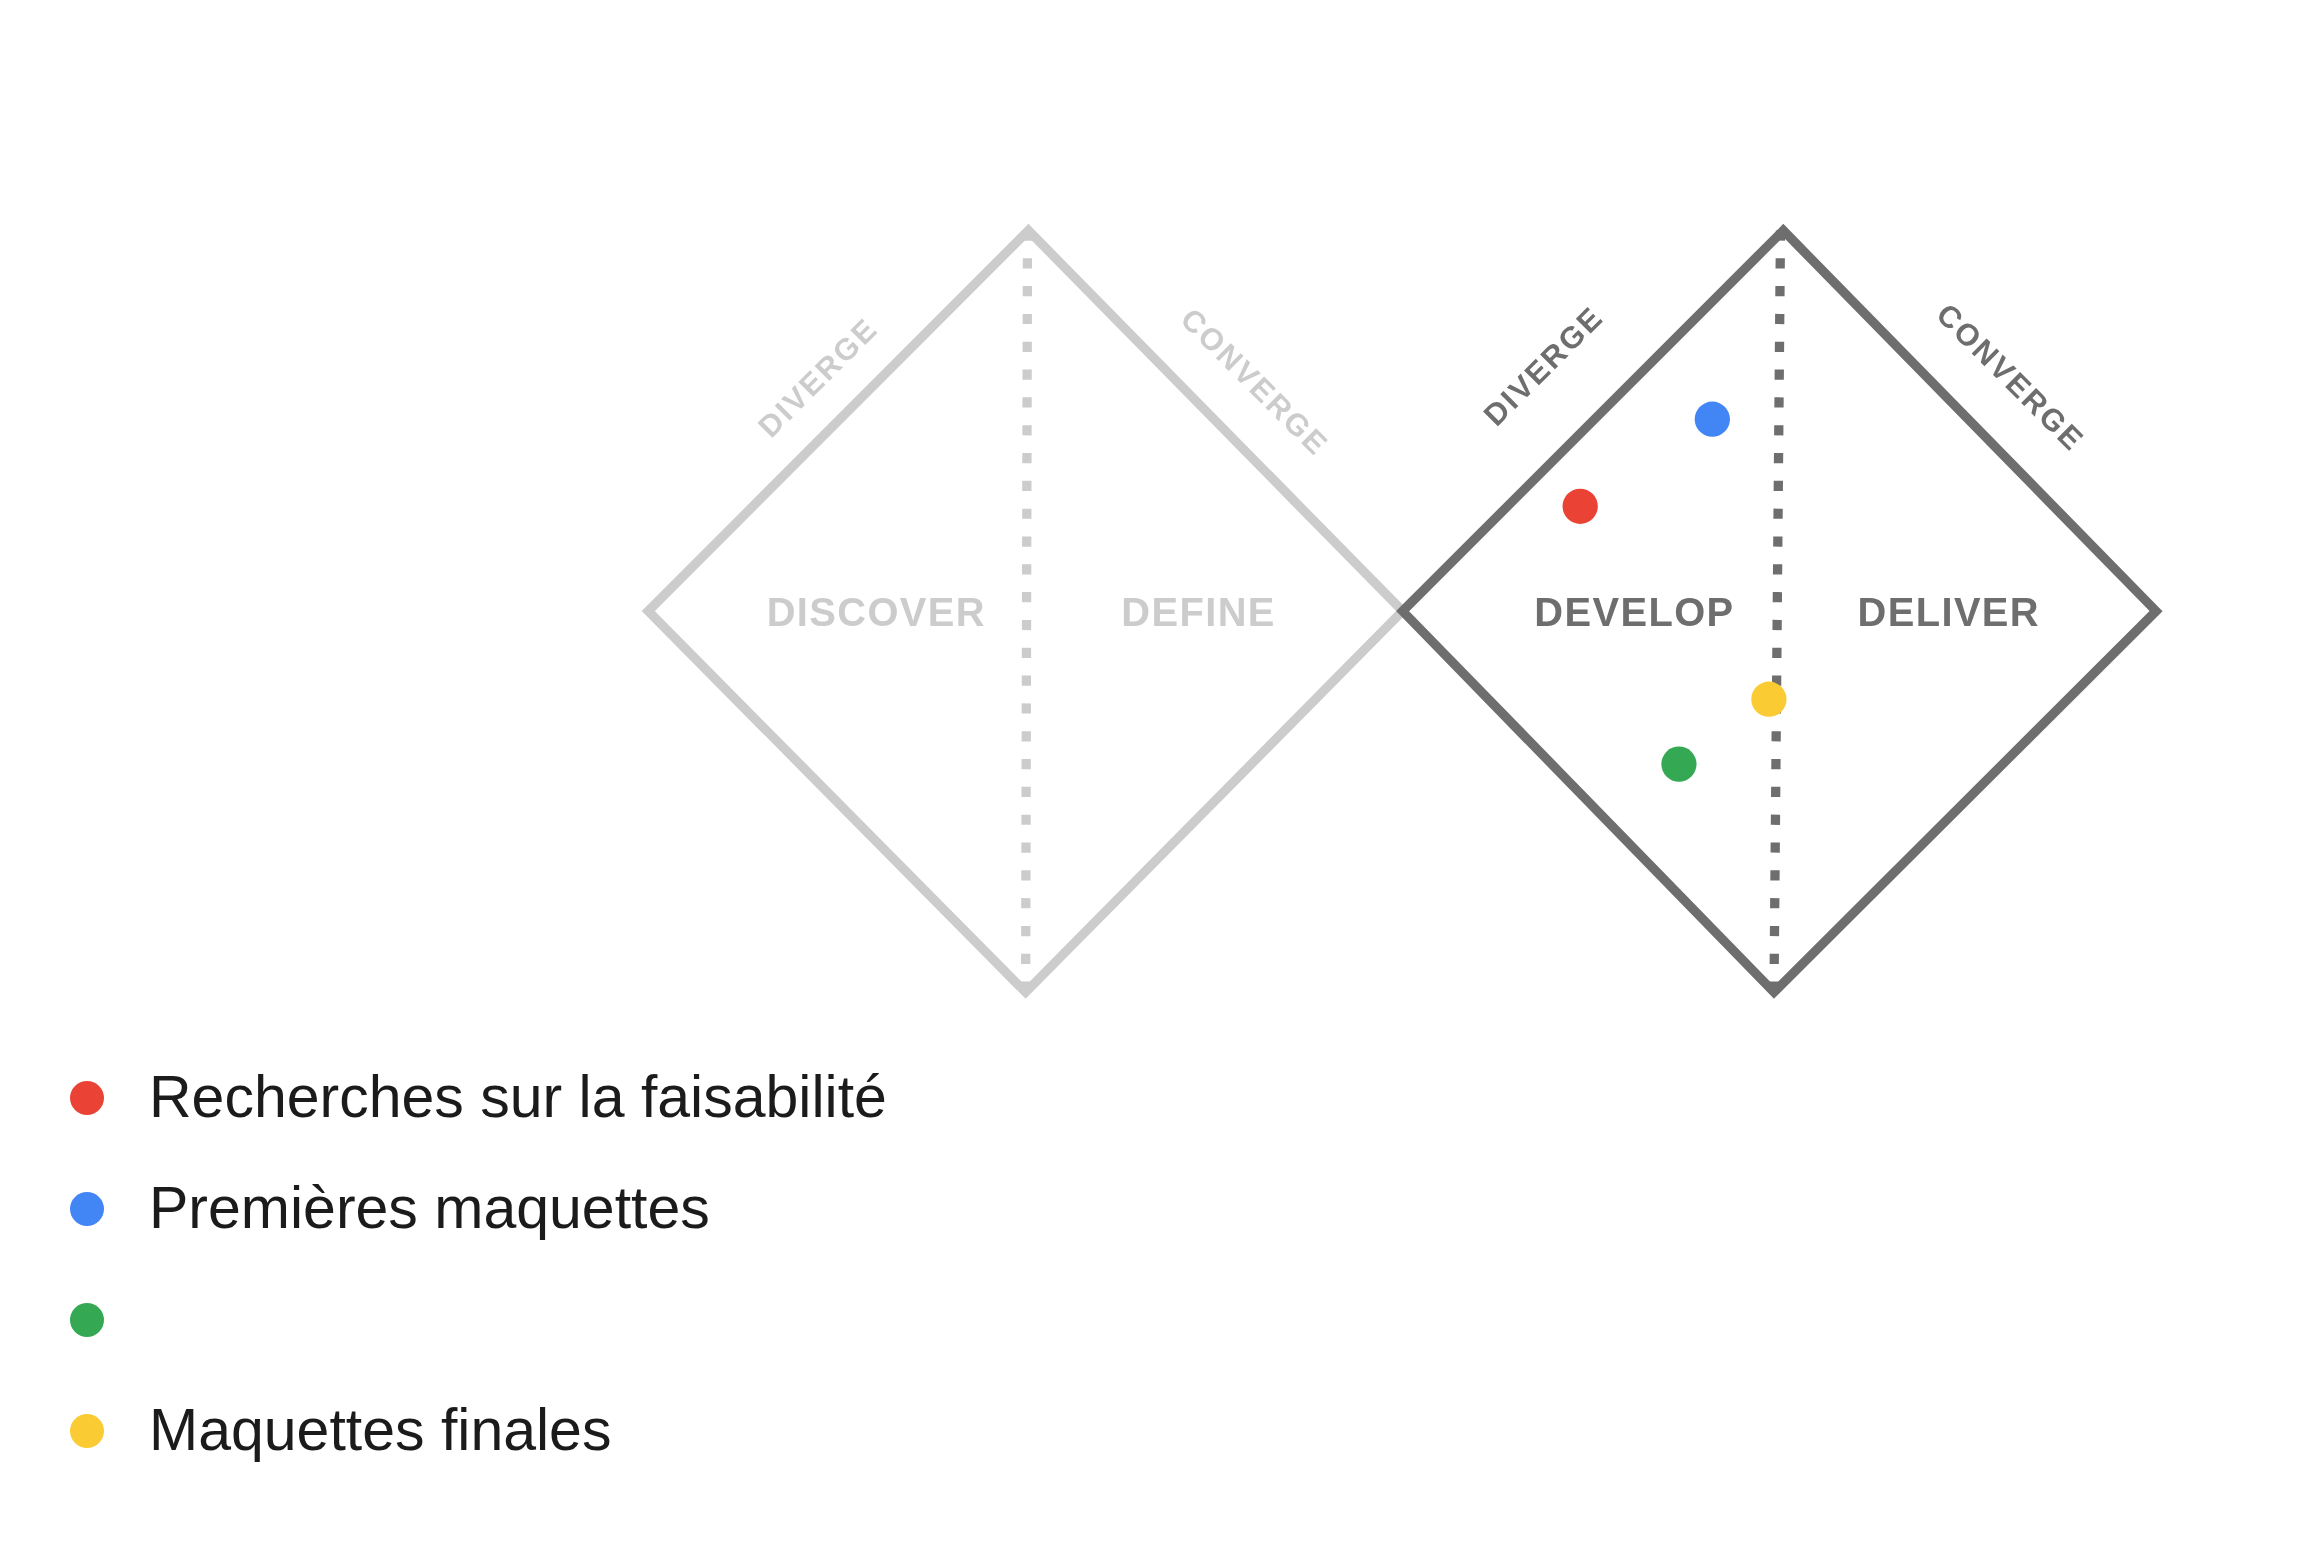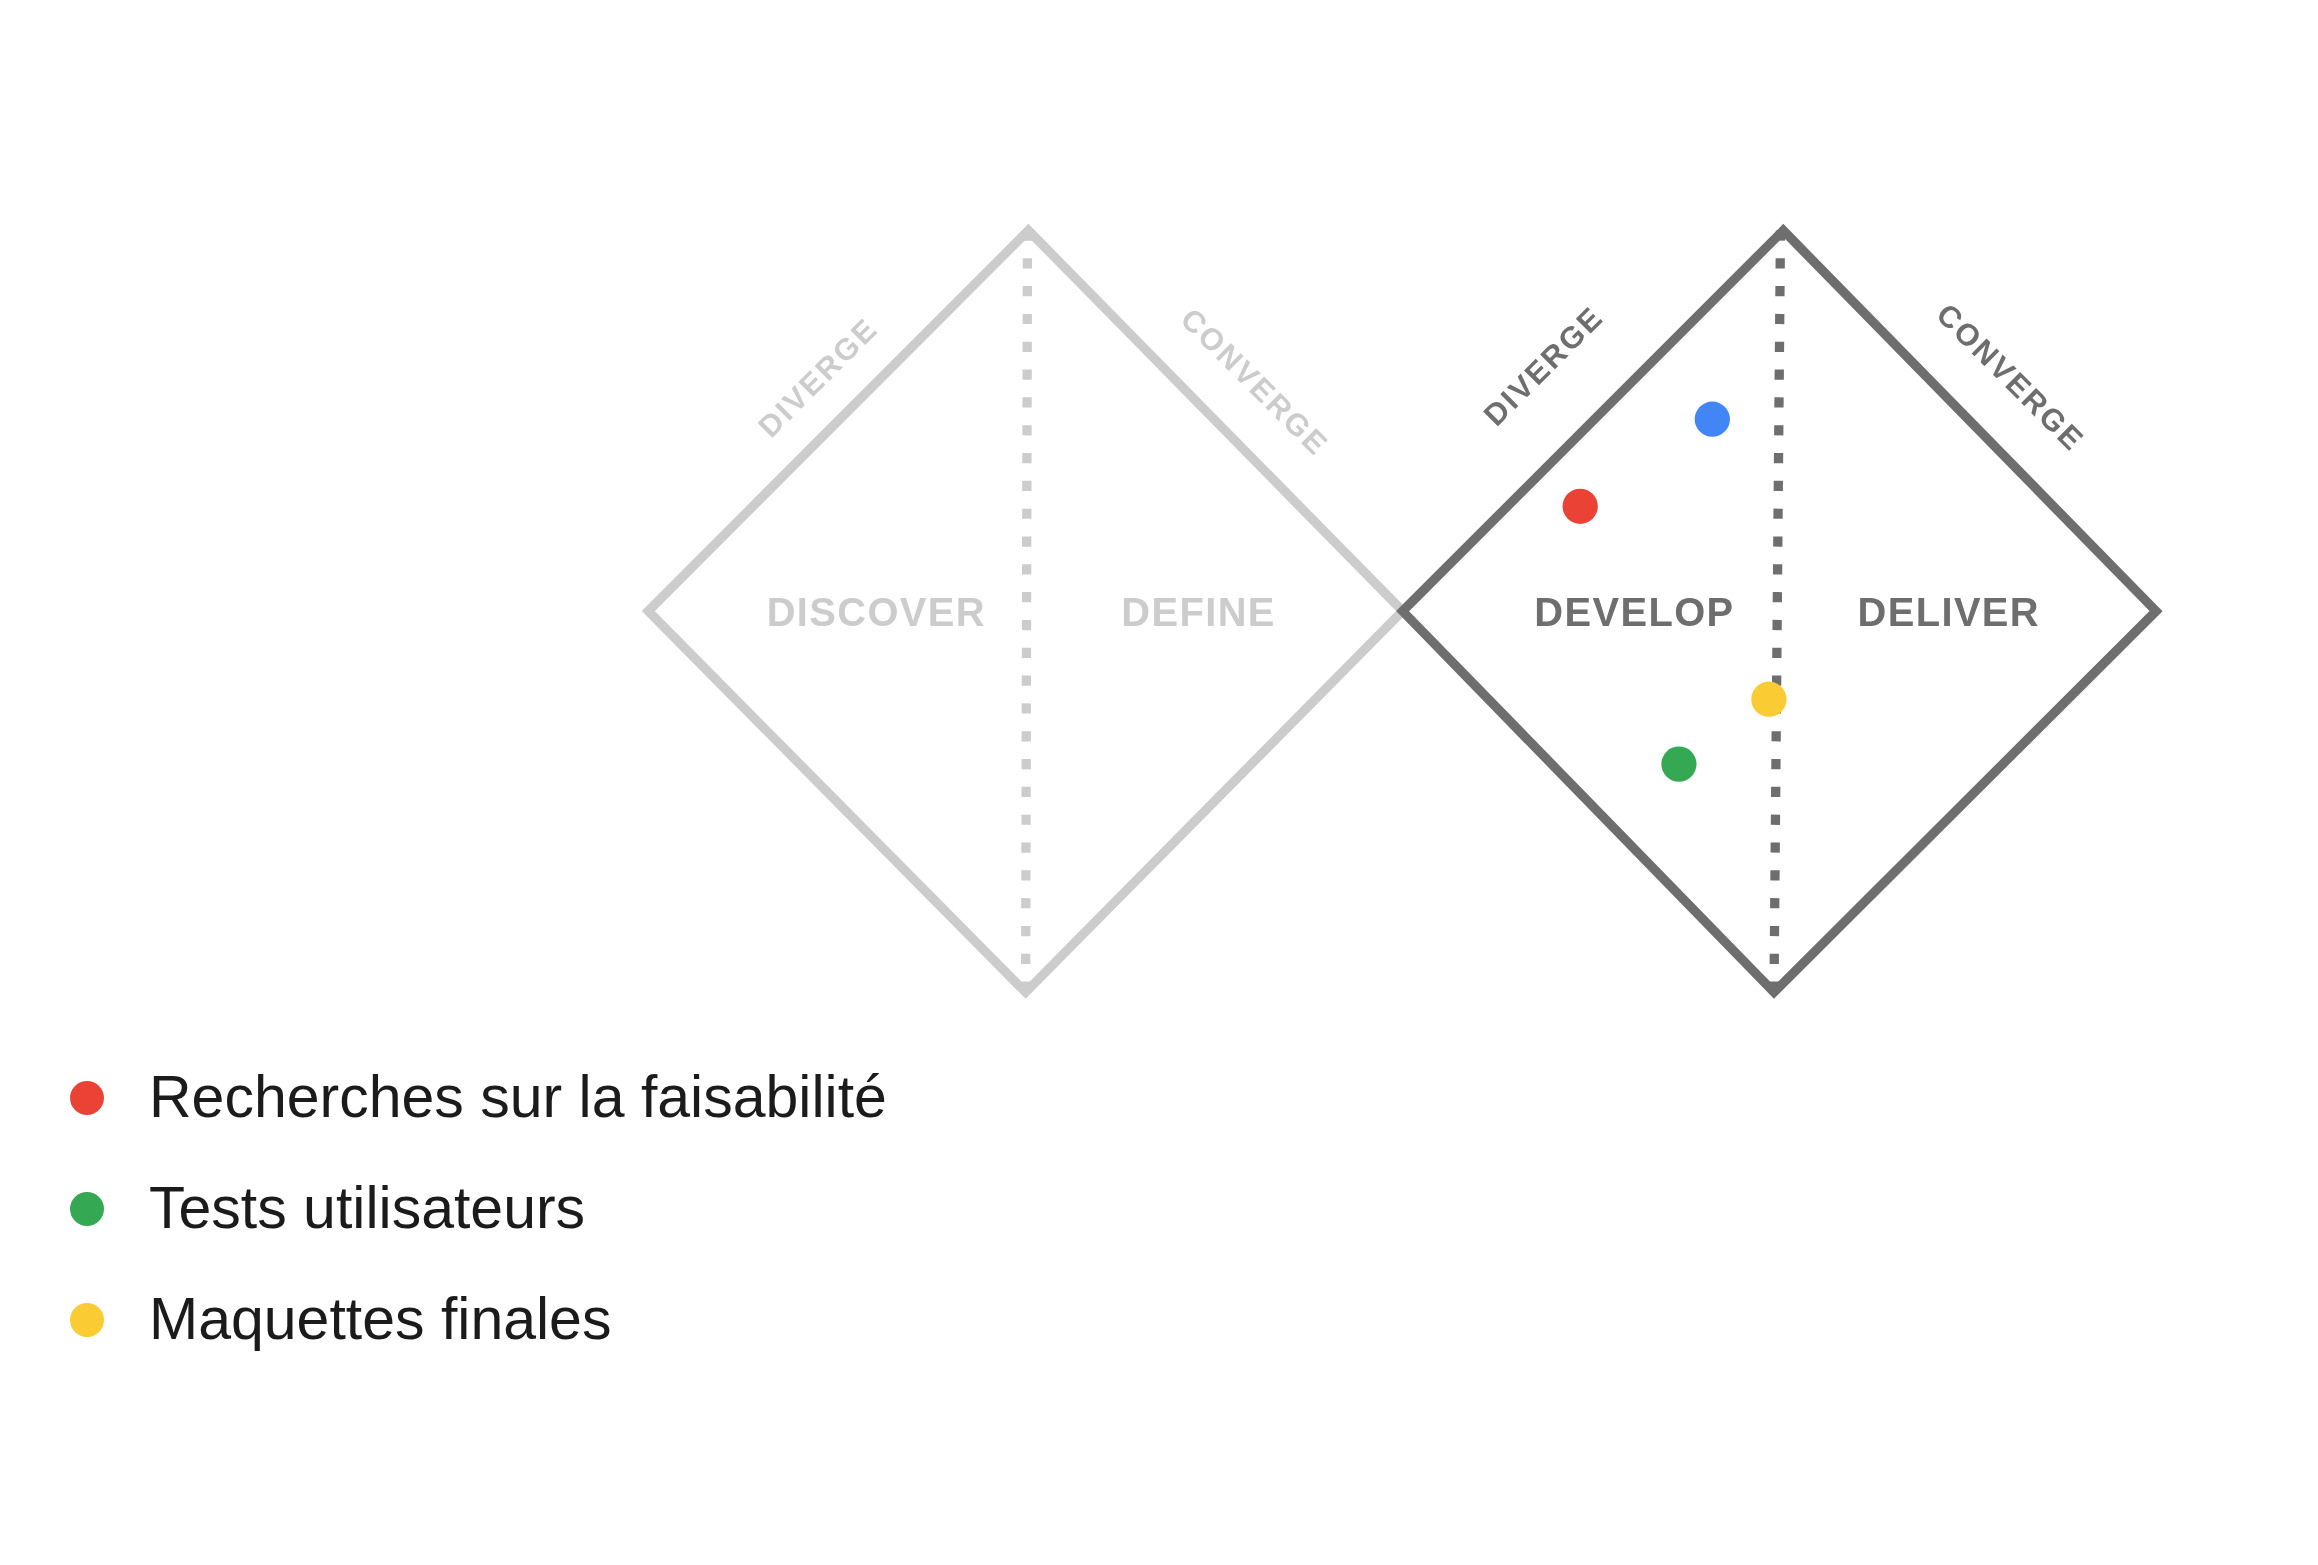--- a/index.html
+++ b/index.html
@@ -102,24 +102,27 @@
     </g>
   </svg>
 
   <div id="legend">
 
     <div class="legend-row">
       <span class="legend-swatch" style="background:#EA4335"></span>
       <span class="legend-text">Recherches sur la faisabilité</span>
     </div>
 
+    <div class="legend-row">
+      <span class="legend-swatch" style="background:#4285F4"></span>
+      <span class="legend-text">Premières maquettes</span>
+    </div>
 
     <div class="legend-row">
       <span class="legend-swatch" style="background:#34A853"></span>
-      <span class="legend-text">Tests utilisateurs</span>
     </div>
 
     <div class="legend-row">
       <span class="legend-swatch" style="background:#FBCB33"></span>
       <span class="legend-text">Maquettes finales</span>
     </div>
 
   </div>
 
 </div>

